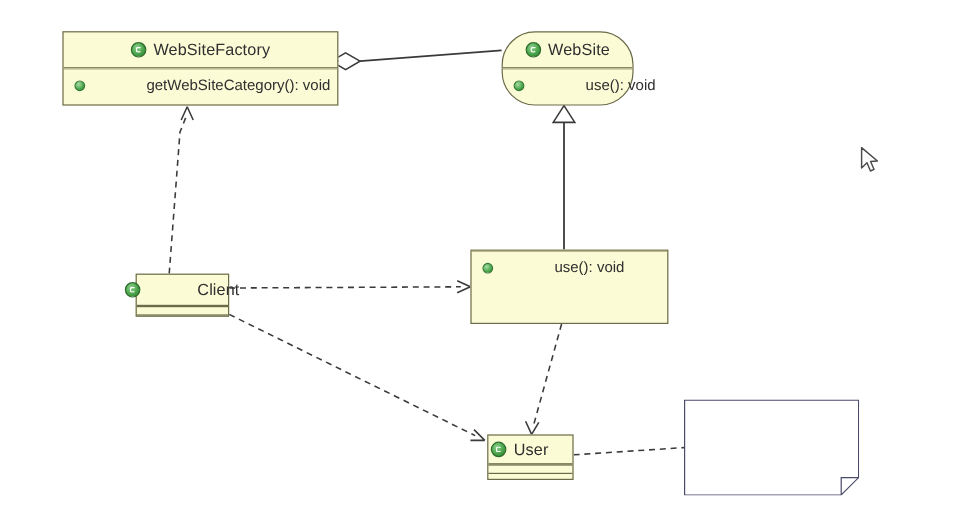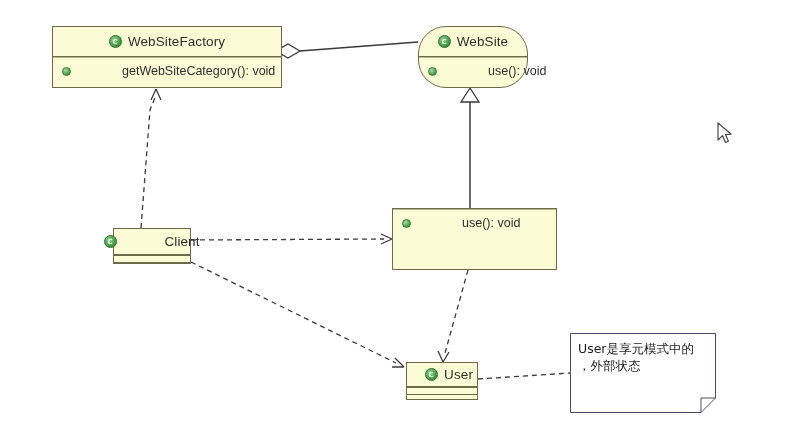--- a/index.html
+++ b/index.html
@@ -24,21 +24,21 @@
     box-shadow: 0 0 0 0 transparent;
   }
   .uml-header {
     box-sizing: border-box;
     height: 30px;
     display: flex;
     align-items: center;
     justify-content: center;
     gap: 6px;
     border-bottom: 1px solid #6b6b4a;
-    padding: 0 4px;
+    padding: 0 20px;
   }
   .uml-compartment {
     box-sizing: border-box;
     height: 27px;
     display: flex;
     align-items: center;
     gap: 7px;
     padding: 0 9px;
     border-top: 1px solid #b9b98c;
   }
@@ -213,24 +213,20 @@
     </div>
     <div class="uml-empty"></div>
     <div class="uml-empty second"></div>
   </div>
 
   <div class="uml-note" style="left:570px; top:333px; width:146px; height:80px;">
     <svg width="146" height="80" viewBox="0 0 146 80" xmlns="http://www.w3.org/2000/svg" style="position:absolute;left:0;top:0;">
       <path d="M 0.5,0.5 L 145.5,0.5 L 145.5,65 L 131,79.5 L 0.5,79.5 Z" fill="#ffffff" stroke="#4a4a6b" stroke-width="1"></path>
       <path d="M 145.5,65 L 131,65 L 131,79.5" fill="none" stroke="#4a4a6b" stroke-width="1"></path>
     </svg>
-    <div class="note-text">
-      <div>User是享元模式中的</div>
-      <div>，外部状态</div>
-    </div>
   </div>
 
   <div class="cursor" style="left:716px; top:122px;">
     <svg width="18" height="24" viewBox="0 0 18 24" xmlns="http://www.w3.org/2000/svg">
       <path d="M 2,1 L 2,18 L 6.5,13.6 L 9.4,20.5 L 12.4,19.2 L 9.5,12.6 L 15.2,12.2 Z" fill="#fdfdfd" stroke="#4a4a4a" stroke-width="1.2" stroke-linejoin="round"></path>
     </svg>
   </div>
 
 </div>
 

